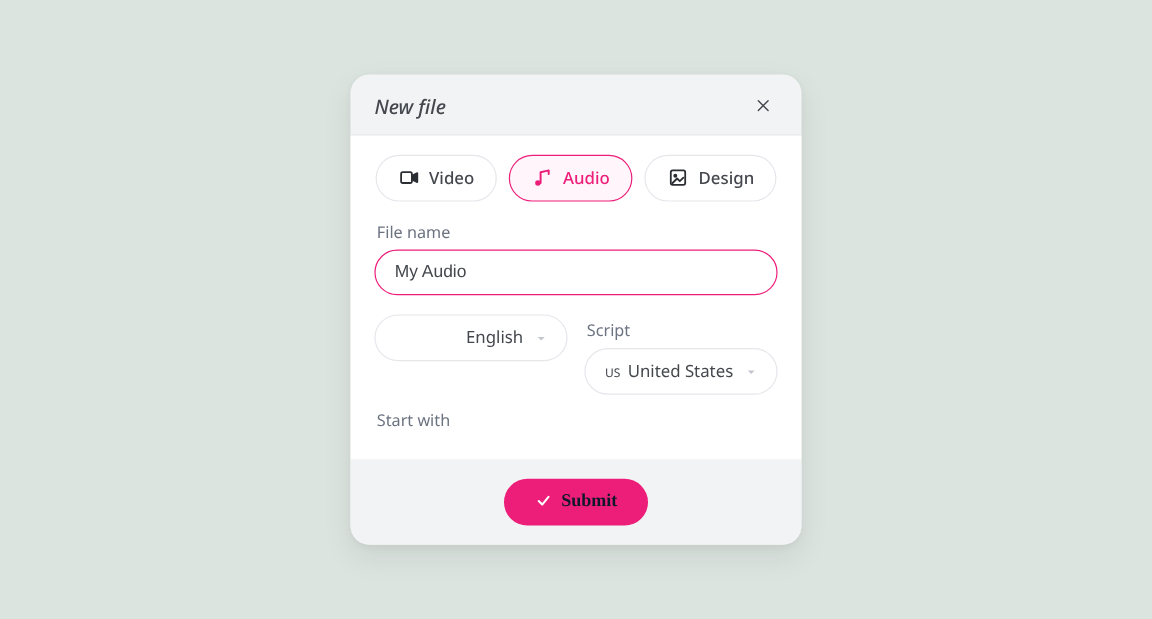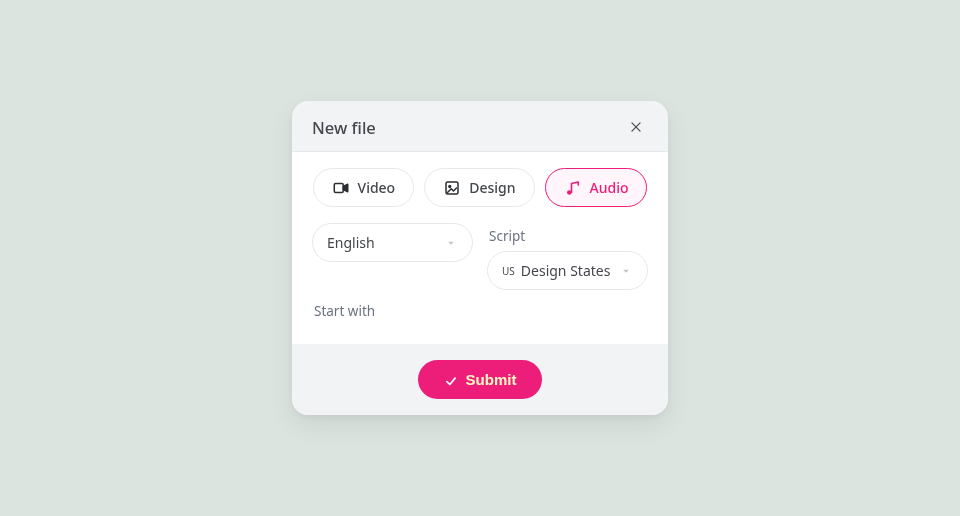--- a/index.html
+++ b/index.html
@@ -28,37 +28,37 @@
     border-radius: 16px;
     box-shadow: 0 10px 25px rgba(0,0,0,0.08), 0 2px 6px rgba(0,0,0,0.04);
     overflow: hidden;
   }
 
   .modal-header {
     display:flex; align-items:center; justify-content:space-between;
     padding: 14px 20px 12px 20px;
     border-bottom: 1px solid var(--border);
   }
-  .modal-title { font-size: 16.5px; font-weight: 500; }
+  .modal-title { font-size: 16.5px; font-weight: 500; font-style: italic; }
   .close-btn {
     width: 24px; height: 24px; display:flex; align-items:center; justify-content:center;
     color: var(--text); cursor:pointer; border-radius:4px;
   }
 
   .modal-body {
     background: var(--white);
     padding: 16px 20px 18px 20px;
   }
 
   .type-row {
     display:flex; gap:10px; justify-content:center; margin-bottom: 16px;
   }
   .type-pill {
     flex: 0 0 auto;
-    display:flex; align-items:center; gap:8px;
+    display:flex; gap:8px;
     padding: 9px 18px;
     border: 1px solid var(--border);
     border-radius: 999px;
     background: var(--white);
     font-size: 14px; font-weight: 500; color: var(--text);
     cursor:pointer;
   }
   .type-pill.active {
     border-color: var(--accent);
     background: var(--accent-bg);
@@ -87,44 +87,45 @@
   .col { flex:1 1 0; min-width:0; }
 
   .select {
     width:100%;
     border: 1px solid var(--border);
     border-radius: 999px;
     padding: 9px 14px;
     font-size: 14px;
     color: var(--text);
     background: var(--white);
-    display:flex; align-items:center; justify-content:space-between;
+    display:flex; align-items:center; justify-content:flex-end;
     cursor:pointer;
     gap:8px;
   }
   .select .value { display:flex; align-items:center; gap:6px; overflow:hidden; white-space:nowrap; }
   .select .flag { font-size:10px; letter-spacing:0; }
   .chev { color:#c3c7cd; flex:0 0 auto; }
 
   .block { margin-top: 12px; }
 
   .modal-footer {
     background: var(--card);
     padding: 16px;
     display:flex; justify-content:center;
   }
   .submit-btn {
     background: var(--accent);
-    color: #fef9c3;
+    color: #0f172a;
     border: none;
     border-radius: 999px;
     padding: 11px 26px;
     font-size: 15px; font-weight: 600;
-    display:flex; align-items:flex-end; gap:8px;
+    display:flex; align-items:flex-start; gap:8px;
     cursor:pointer;
+    font-family:Liberation Serif, serif;
   }
 </style>
 </head>
 <body>
 
 <div class="modal">
 
   <div class="modal-header">
     <div class="modal-title">New file</div>
     <div class="close-btn">
@@ -140,55 +141,59 @@
     <div class="type-row">
 
       <div class="type-pill">
         <svg viewBox="0 0 24 24" fill="none" stroke="#2b2e33" stroke-width="2" stroke-linejoin="round" stroke-linecap="round">
           <rect x="3" y="6" width="12" height="12" rx="2"></rect>
           <path d="M15 10 L21 7 L21 17 L15 14 Z" fill="#2b2e33"></path>
         </svg>
         <span>Video</span>
       </div>
 
+      <div class="type-pill active">
+        <svg viewBox="0 0 24 24" fill="none">
+          <path d="M10 18 V6 L19 4 V8" stroke="#ed1e79" stroke-width="2.2" stroke-linecap="round" stroke-linejoin="round"></path>
+          <circle cx="7" cy="18" r="3" fill="#ed1e79"></circle>
+        </svg>
+        <span>Audio</span>
+      </div>
+
       <div class="type-pill">
         <svg viewBox="0 0 24 24" fill="none" stroke="#2b2e33" stroke-width="2" stroke-linejoin="round" stroke-linecap="round">
           <rect x="4" y="4" width="16" height="16" rx="2"></rect>
           <circle cx="9" cy="10" r="1.2" fill="#2b2e33"></circle>
           <path d="M6 18 L11 13 L14 16 L18 12"></path>
         </svg>
         <span>Design</span>
       </div>
 
-      <div class="type-pill active">
-        <svg viewBox="0 0 24 24" fill="none">
-          <path d="M10 18 V6 L19 4 V8" stroke="#ed1e79" stroke-width="2.2" stroke-linecap="round" stroke-linejoin="round"></path>
-          <circle cx="7" cy="18" r="3" fill="#ed1e79"></circle>
-        </svg>
-        <span>Audio</span>
-      </div>
-
-    </div>
-
+    </div>
+
+    <div>
+      <div class="field-label">File name</div>
+      <input class="text-input" type="text" value="My Audio" style="">
+    </div>
 
     <div class="row-2">
       <div class="col">
         <div class="select">
           <span class="value">English</span>
           <svg class="chev" viewBox="0 0 24 24" width="14" height="14" fill="currentColor">
               <path d="M7 10 L12 15 L17 10 Z"></path>
             </svg>
         </div>
       </div>
       <div class="col">
         <div class="field-label">Script</div>
         <div class="select">
           <span class="value">
             <span class="flag">US</span>
-            <span>Design States</span>
+            <span>United States</span>
           </span>
           <svg class="chev" viewBox="0 0 24 24" width="14" height="14" fill="currentColor">
               <path d="M7 10 L12 15 L17 10 Z"></path>
             </svg>
         </div>
       </div>
     </div>
 
     <div class="block">
       <div class="field-label">Start with</div>

